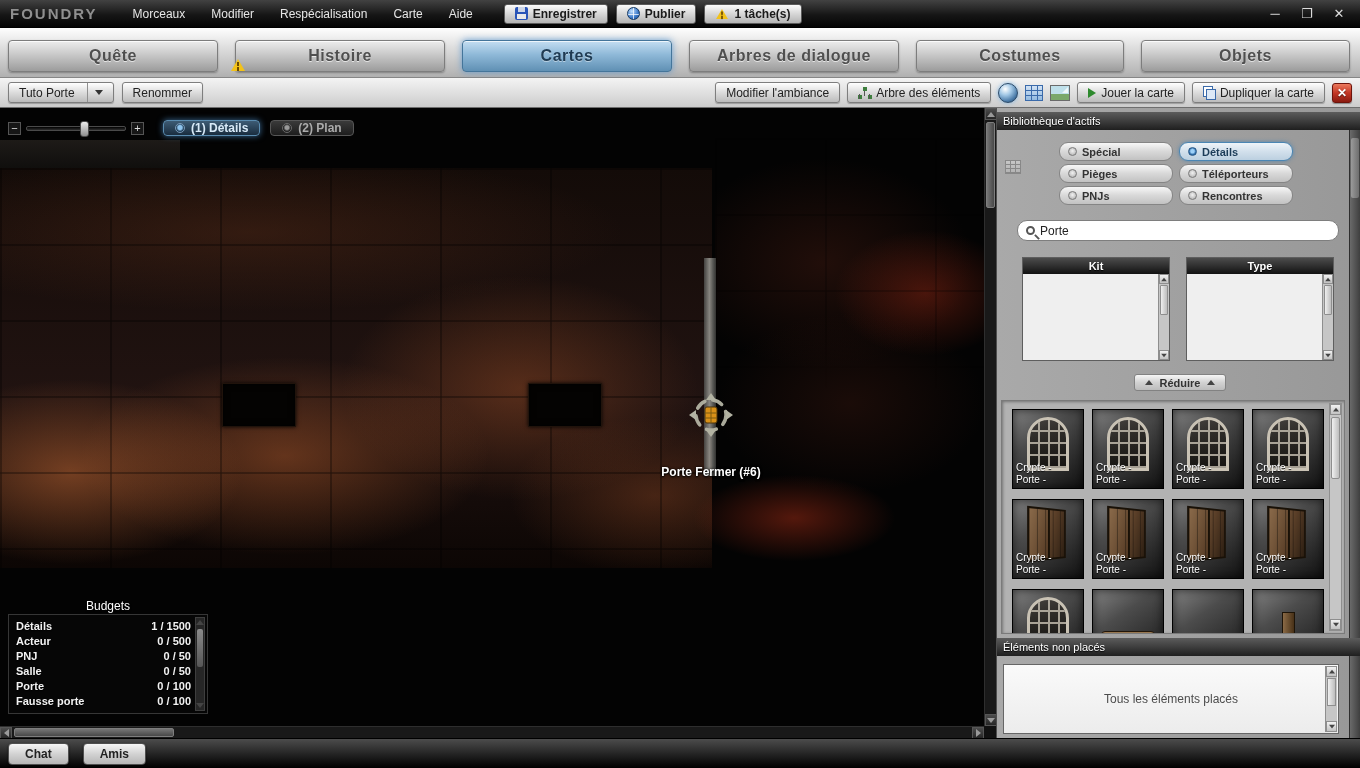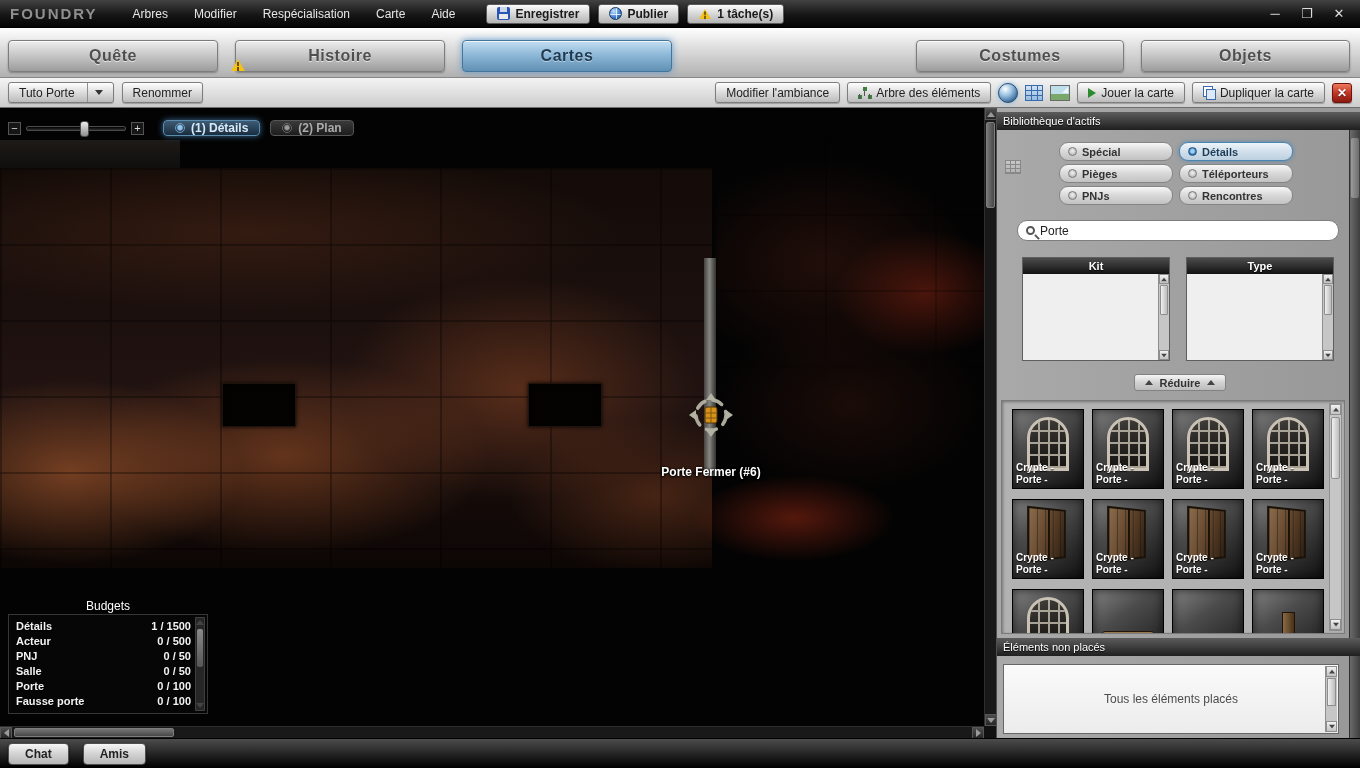--- a/index.html
+++ b/index.html
@@ -228,21 +228,21 @@
     font-size:11px; font-weight:bold; color:#333; cursor:default; }
 
   .asset-grid { position:absolute; left:4px; top:292px; width:344px; height:234px; background:#b2b2b2;
     border:1px solid #7a7a7a; box-shadow:inset 1px 1px 3px rgba(0,0,0,.35); overflow:hidden; }
   .asset-flow { position:absolute; left:10px; top:8px; width:314px; display:flex; flex-wrap:wrap; }
   .asset { position:relative; width:72px; height:80px; margin:0 8px 10px 0;
     background:linear-gradient(145deg,#828282,#4c4c4c 35%,#121212);
     border:1px solid #000; box-shadow:inset 0 0 10px rgba(0,0,0,.65);
     display:flex; align-items:center; justify-content:center; cursor:default; }
   .asset:nth-child(4n) { margin-right:0; }
-  .asset-label { position:absolute; left:3px; bottom:2px; color:#fff; font-size:10px; font-weight:bold;
+  .asset-label { position:absolute; left:3px; bottom:2px; color:#fff; font-size:10px; font-weight:normal;
     line-height:1.2; text-shadow:0 1px 1px #000; pointer-events:none; }
   .door-a { width:42px; height:54px; border:3px solid #c9c2b4; border-radius:21px 21px 0 0;
     background:linear-gradient(rgba(45,40,34,.6),rgba(18,16,13,.85)); position:relative; margin-bottom:10px; }
   .door-a::before { content:""; position:absolute; inset:0; opacity:.8; border-radius:18px 18px 0 0;
     background:
       repeating-linear-gradient(to right, transparent 0 8px, #c9c2b4 8px 10px),
       repeating-linear-gradient(to bottom, transparent 0 10px, #c9c2b4 10px 12px); }
   .door-b { width:40px; height:52px; background:linear-gradient(105deg,#8a6a4a,#5a3f28 55%,#2c1e12);
     border:2px solid #191107; transform:perspective(70px) rotateY(16deg); position:relative; margin-bottom:10px; }
   .door-b::before { content:""; position:absolute; left:50%; top:0; bottom:0; width:2px; background:#191107; }
@@ -277,21 +277,21 @@
     background:linear-gradient(#f6f6f6,#d2d2d2 50%,#b6b6b6); border:1px solid #4e4e4e; border-radius:4px;
     font-size:12px; font-weight:bold; color:#222; box-shadow:0 1px 2px rgba(0,0,0,.6); cursor:default; }
 </style>
 </head>
 <body>
 
 <div id="app">
 
   <div class="menubar">
     <span class="logo">FOUNDRY</span>
-    <span class="menu-item">Arbres</span>
+    <span class="menu-item">Morceaux</span>
     <span class="menu-item">Modifier</span>
     <span class="menu-item">Respécialisation</span>
     <span class="menu-item">Carte</span>
     <span class="menu-item">Aide</span>
     <button class="mbtn">
       <span class="floppy"></span>
       <span>Enregistrer</span>
     </button>
     <button class="mbtn">
       <span class="globe"></span>
@@ -305,20 +305,21 @@
       <span class="winbtn">─</span>
       <span class="winbtn">❐</span>
       <span class="winbtn">✕</span>
     </div>
   </div>
 
   <div class="tabbar">
     <div class="tab" style="left:235px;width:210px;">Histoire</div>
     <div class="tab" style="left:8px;width:210px;">Quête</div>
     <div class="tab active" style="left:462px;width:210px;">Cartes</div>
+    <div class="tab" style="left:689px;width:210px;">Arbres de dialogue</div>
     <div class="tab" style="left:916px;width:208px;">Costumes</div>
     <div class="tab" style="left:1141px;width:209px;">Objets</div>
     <span class="warn-tri tab-warning"></span>
   </div>
 
   <div class="toolbar">
     <button class="tbtn">
       <span>Tuto Porte</span>
       <span class="split-arrow">
           <span class="tri-down"></span>

